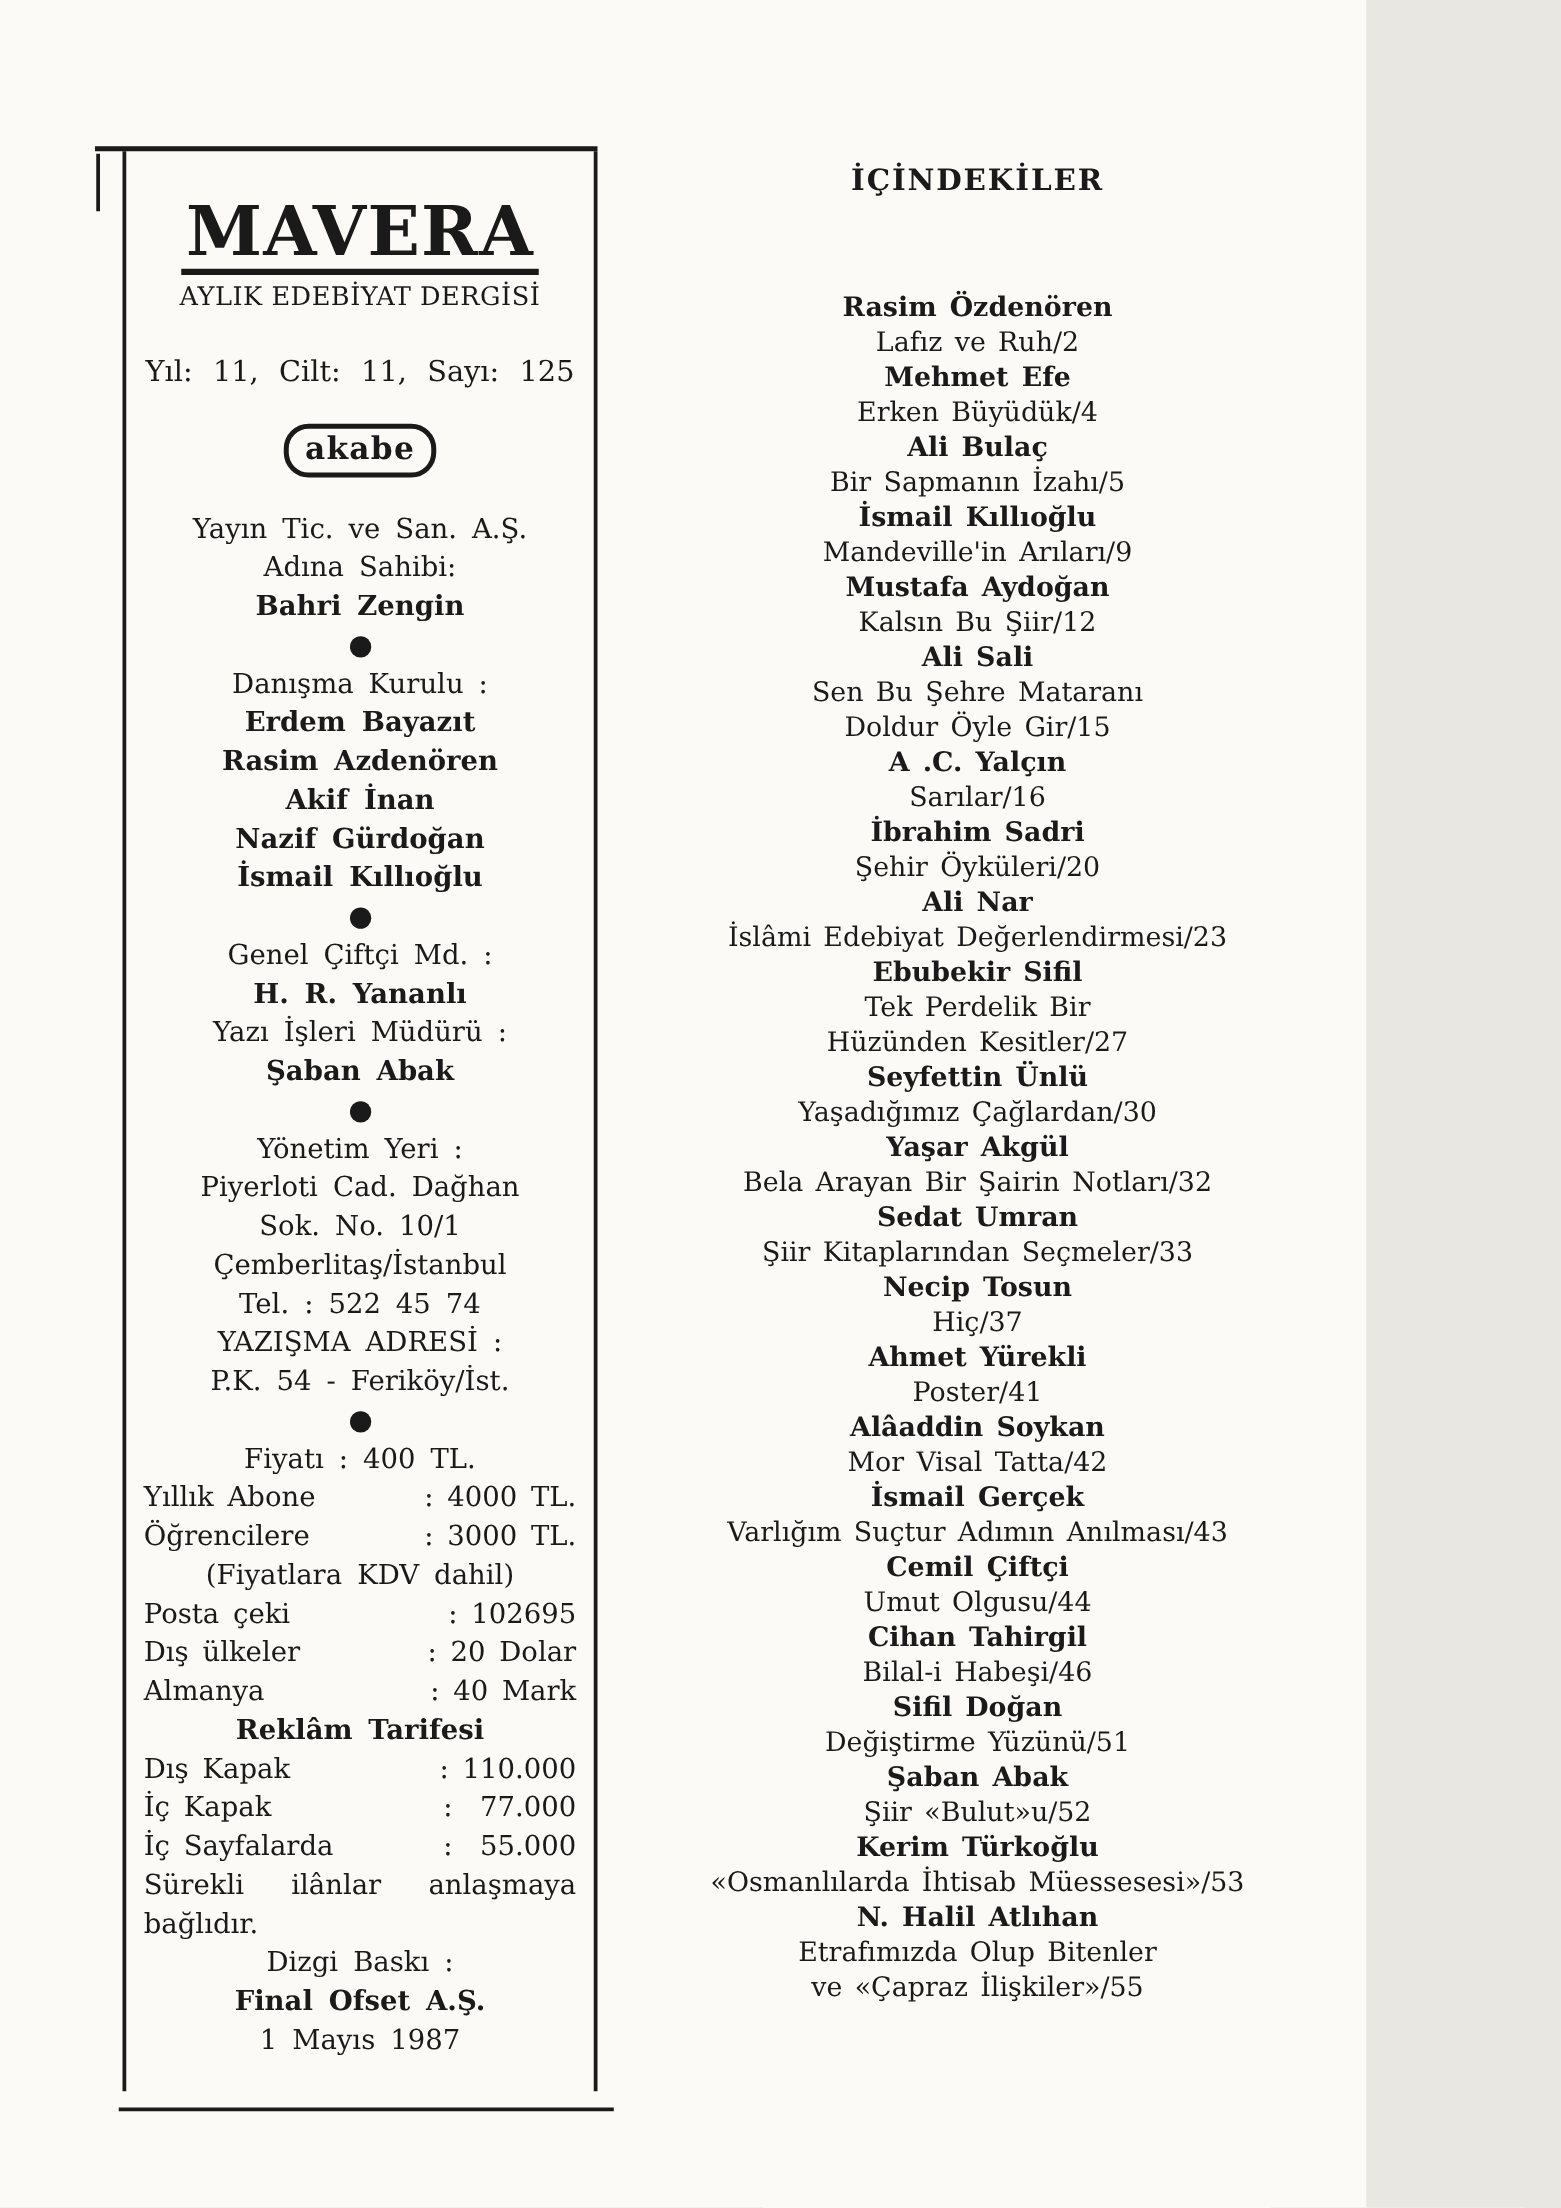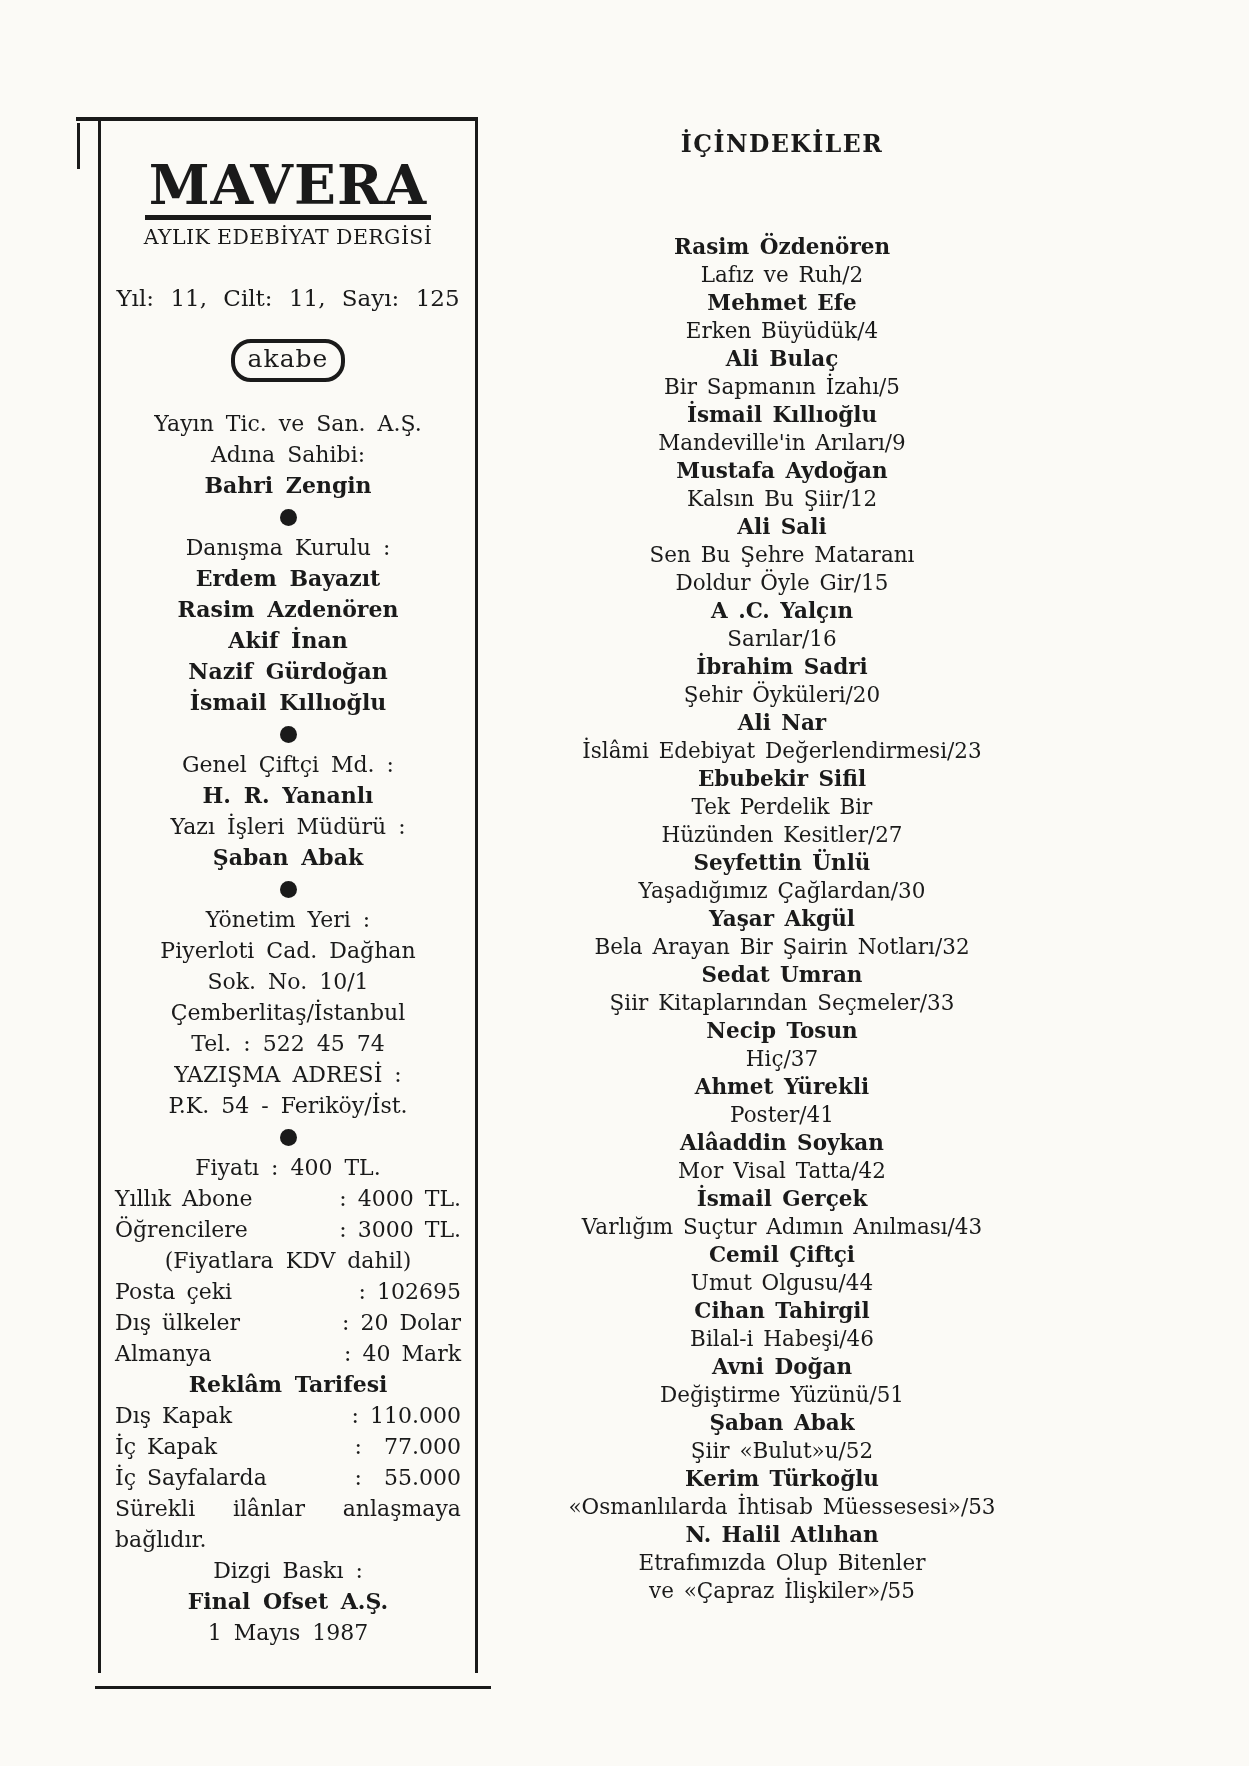--- a/index.html
+++ b/index.html
@@ -1,18 +1,18 @@
 <!DOCTYPE html>
 <html><head>
 <meta charset="utf-8">
 <style>
   html,body{margin:0;padding:0;background:#e9e7e1;}
   .page{
     position:relative;
-    width:1249px;height:1766px;
+    width:1093px;height:1766px;
     background:#fbfaf6;
     font-family:"DejaVu Serif", serif;
     color:#1a1a1a;
     overflow:hidden;
   }
   
   .top-rule{position:absolute;left:76px;top:117px;width:402px;height:4px;background:#1a1a1a;}
   .tick{position:absolute;left:77px;top:123px;width:3px;height:46px;background:#1a1a1a;}
   .bottom-rule{position:absolute;left:95px;top:1686px;width:396px;height:3px;background:#1a1a1a;}
   .masthead{
@@ -23,21 +23,21 @@
   }
   .logo{
     display:inline-block;font-size:55px;font-weight:bold;line-height:1;
     letter-spacing:1px;border-bottom:5px solid #1a1a1a;padding:0 4px 3px;
   }
   .tagline{font-size:20.5px;font-weight:normal;letter-spacing:.4px;margin-top:5px;}
   .issue-line{margin-top:36px;font-size:23px;word-spacing:9px;}
   .akabe-wrap{margin-top:28px;}
   .akabe{
     display:inline-block;border:4px solid #1a1a1a;border-radius:20px;
-    font-size:25px;font-weight:normal;letter-spacing:1px;padding:1px 13px 5px;
+    font-size:25px;font-weight:bold;letter-spacing:1px;padding:1px 13px 5px;
   }
   .pub-block{margin-top:26px;}
   .line{line-height:31px;word-spacing:5px;}
   .bold{font-weight:bold;}
   .bullet{width:17px;height:17px;border-radius:50%;background:#1a1a1a;margin:8px auto 6px;}
   .row{display:flex;justify-content:space-between;padding:0 14px;line-height:31px;word-spacing:4px;}
   .row-value{white-space:pre;}
   .note{
     text-align:justify;text-align-last:left;margin:0;padding:0 14px;
     line-height:31px;word-spacing:7px;
@@ -230,21 +230,21 @@
         </div>
         <div class="entry">
           <div class="author">Cemil Çiftçi</div>
           <div class="work">Umut Olgusu/44</div>
         </div>
         <div class="entry">
           <div class="author">Cihan Tahirgil</div>
           <div class="work">Bilal-i Habeşi/46</div>
         </div>
         <div class="entry">
-          <div class="author">Avni Doğan</div>
+          <div class="author">Sifil Doğan</div>
           <div class="work">Değiştirme Yüzünü/51</div>
         </div>
         <div class="entry">
           <div class="author">Şaban Abak</div>
           <div class="work">Şiir «Bulut»u/52</div>
         </div>
         <div class="entry">
           <div class="author">Kerim Türkoğlu</div>
           <div class="work">«Osmanlılarda İhtisab Müessesesi»/53</div>
         </div>

